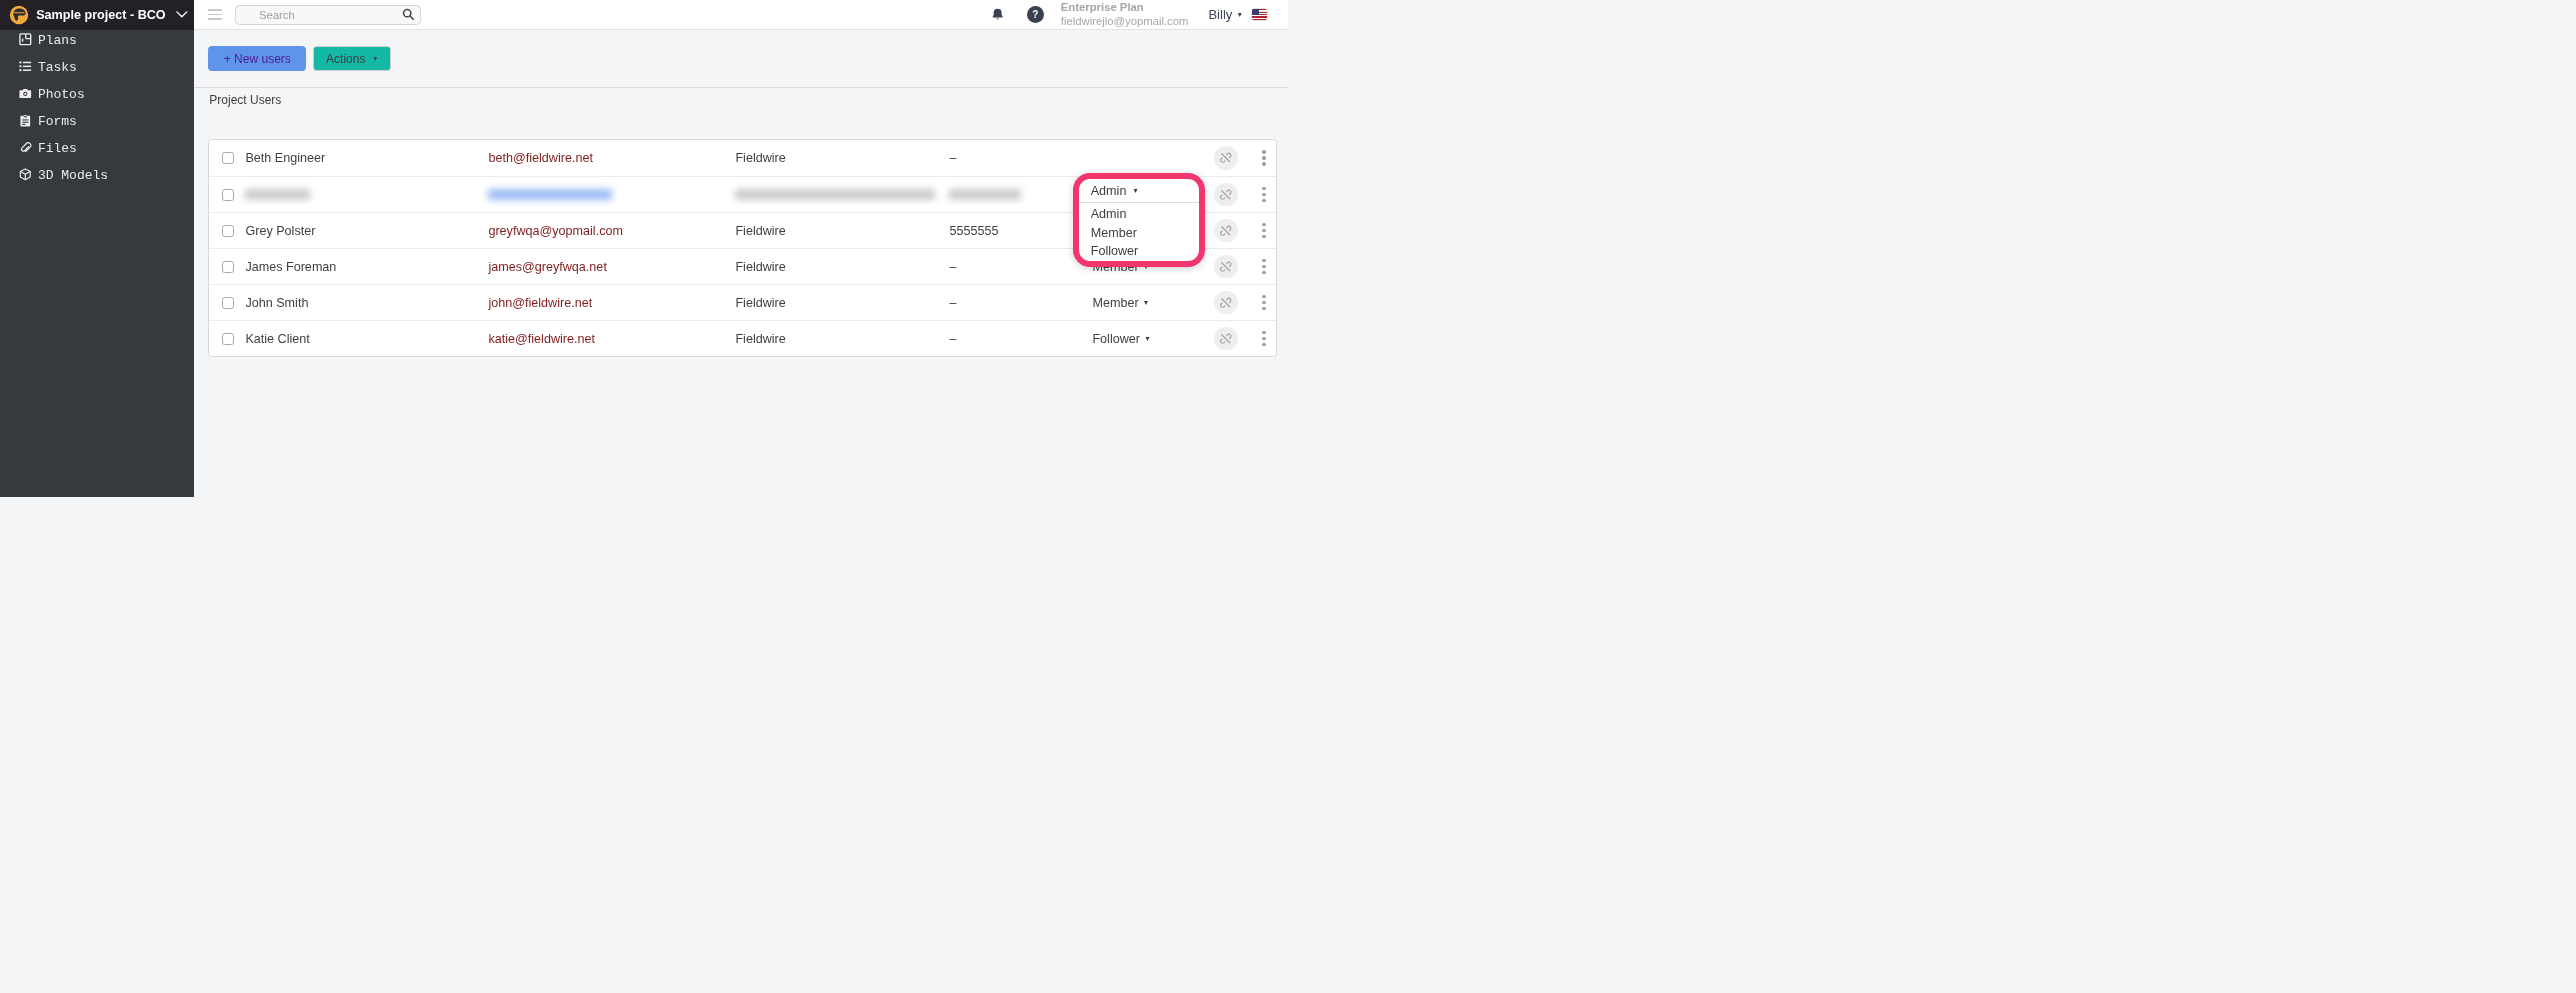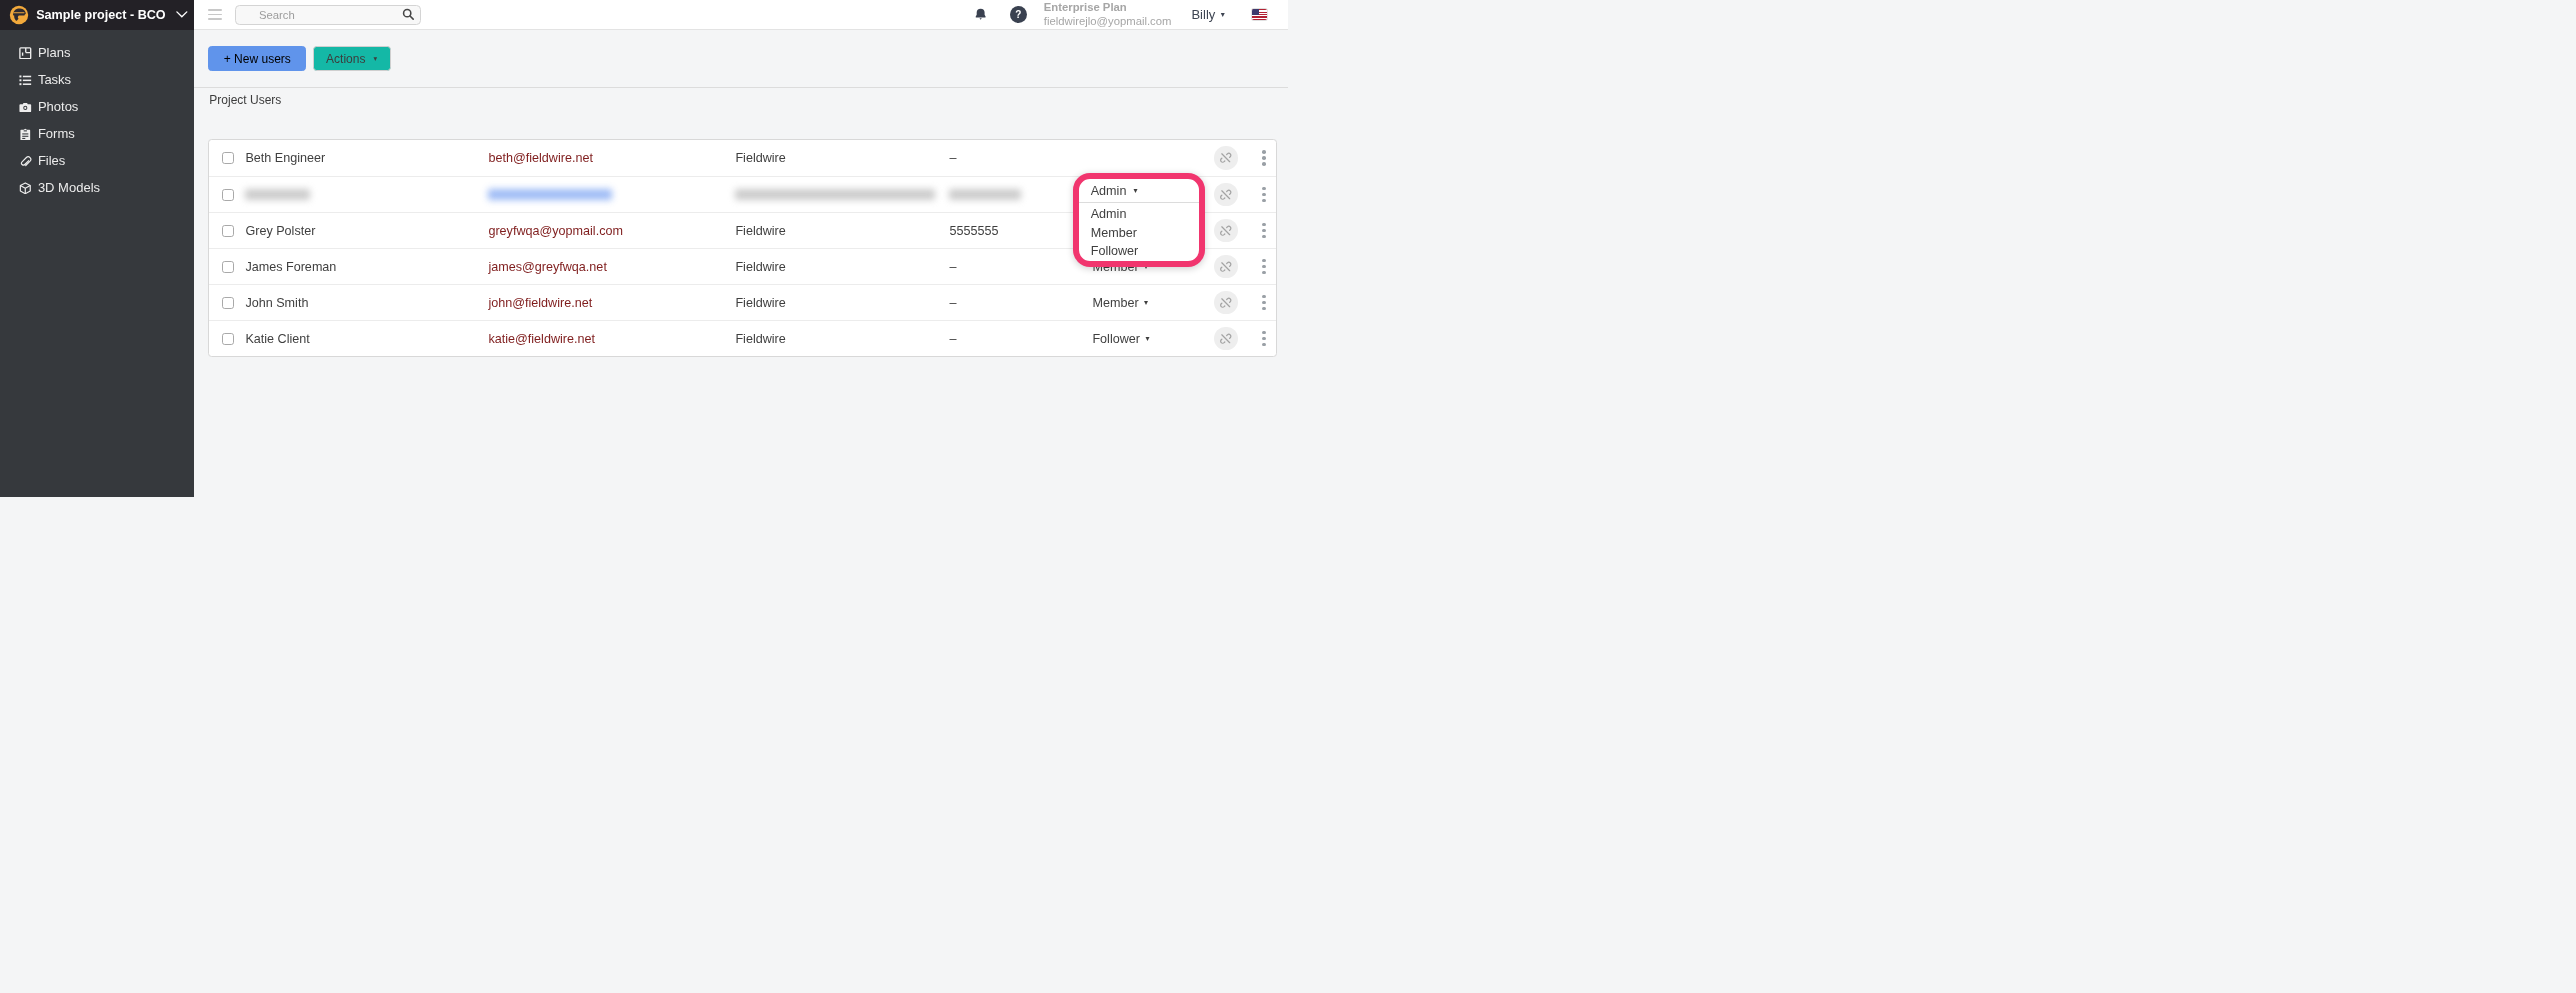--- a/index.html
+++ b/index.html
@@ -11,45 +11,45 @@
     overflow:hidden;
     color:#3f3f3f;
   }
   
   .sidebar { position:absolute; left:0; top:0; width:194px; height:100%; background:#36393d; z-index:5; }
   .sidebar-header { height:30px; background:#232126; display:flex; align-items:center; padding:0 9px; cursor:pointer; }
   .logo { width:20px; height:20px; flex:0 0 20px; }
   .project-title { color:#fff; font-size:12.6px; font-weight:bold; margin-left:7.2px; white-space:nowrap; }
   .chev { margin-left:10.8px; display:flex; align-items:center; }
   .sidebar-nav { padding-top:2.7px; }
-  .nav-item { height:27px; display:flex; align-items:flex-end; padding-left:19px; color:#ececec; font-size:13px; cursor:pointer; }
+  .nav-item { height:27px; display:flex; align-items:flex-start; padding-left:19px; color:#ececec; font-size:13px; cursor:pointer;font-family:Liberation Mono, monospace; }
   .nav-icon { width:13.5px; height:13.5px; flex:0 0 13.5px; margin-right:5.4px; display:flex; align-items:center; justify-content:center; }
   .nav-label { margin-left:0; }
   
   .topbar { position:absolute; left:194px; top:0; right:0; height:30px; background:#fff; border-bottom:0.9px solid #e3e3e3; display:flex; align-items:center; }
   .hamburger { margin-left:13.5px; width:14.4px; cursor:pointer; }
   .hamburger div { height:1.8px; background:#c8c8c8; margin:2.7px 0; border-radius:0.9px; }
   .searchbox { position:relative; margin-left:13.5px; width:186px; height:20px; }
   .searchbox input { width:100%; height:100%; border:0.9px solid #d4d4d4; border-radius:4.5px; background:#f8f8f8; padding:0 25px 0 22.5px; font-size:11.3px; color:#555; outline:none; font-family:inherit; }
   .searchbox input::placeholder { color:#9d9d9d; }
   .search-ic { position:absolute; right:7.2px; top:3.6px; }
   .topbar-right { margin-left:auto; display:flex; align-items:center; padding-right:21px; }
   .bell { margin-right:21.6px; display:flex; cursor:pointer; }
   .help { width:17px; height:17px; border-radius:50%; background:#3a4150; color:#fff; font-size:10px; font-weight:bold; display:flex; align-items:center; justify-content:center; margin-right:17px; cursor:pointer; }
   .planblock { line-height:1.18; margin-right:20px; }
   .plan-name { font-size:11.3px; font-weight:bold; color:#a6a6a6; }
   .plan-email { font-size:11.3px; color:#a6a6a6; }
-  .username { font-size:13px; color:#3e4552; cursor:pointer; display:flex; align-items:center; margin-right:27px; }
+  .username { font-size:13px; color:#3e4552; cursor:pointer; display:flex; align-items:center; margin-right:10px; }
   .username .caret { font-size:8px; margin-left:5.4px; color:#3e4552; }
   .flag { width:15.3px; height:10.8px; border-radius:1.8px; position:relative; overflow:hidden; background:repeating-linear-gradient(180deg,#b22234 0 1.3px,#fff 1.3px 2.5px); box-shadow:0 0 0 0.9px rgba(0,0,0,.12); cursor:pointer; }
   .flag::before { content:""; position:absolute; left:0; top:0; width:7.2px; height:5.9px; background:#3c3b6e; }
   
   .toolbar { position:absolute; left:194px; top:30px; right:0; height:58px; background:#f4f5f6; border-bottom:0.9px solid #dcdcdc; display:flex; align-items:center; padding-left:14.4px; }
   .btn { height:25px; border-radius:3.6px; font-size:12px; display:flex; align-items:center; cursor:pointer; font-family:inherit; }
-  .btn-primary { background:#6094eb; color:#000000; border:0.9px solid #6094eb; padding:0 14.4px; }
+  .btn-primary { background:#6094eb; color:#4c1d95; border:0.9px solid #6094eb; padding:0 14.4px; }
   .btn-default { background:#14b8a6; color:#3d3d3d; border:0.9px solid #cfcfcf; padding:0 12.6px; margin-left:6.3px; }
   .btn-default .caret { font-size:7.2px; margin-left:8px; }
   
   .content { position:absolute; left:194px; top:87px; right:0; bottom:0; }
   .page-title { position:absolute; left:15.3px; top:6px; font-size:12px; font-weight:400; color:#3c3c3c; }
   .card { position:absolute; left:14.4px; top:52px; width:1069px; background:#fff; border:0.9px solid #d8d8d8; border-radius:3.6px; }
   .grid { display:grid; grid-template-columns:36px 243px 247px 214px 143px 110px 47px 29px; align-items:center; }
   .thead { height:33px; border-bottom:0.9px solid #e0e0e0; font-size:12px; font-weight:bold; color:#3d3d3d; }
   .row { height:36px; font-size:12.6px; color:#3f3f3f; }
   .row + .row { border-top:0.9px solid #ececec; }

